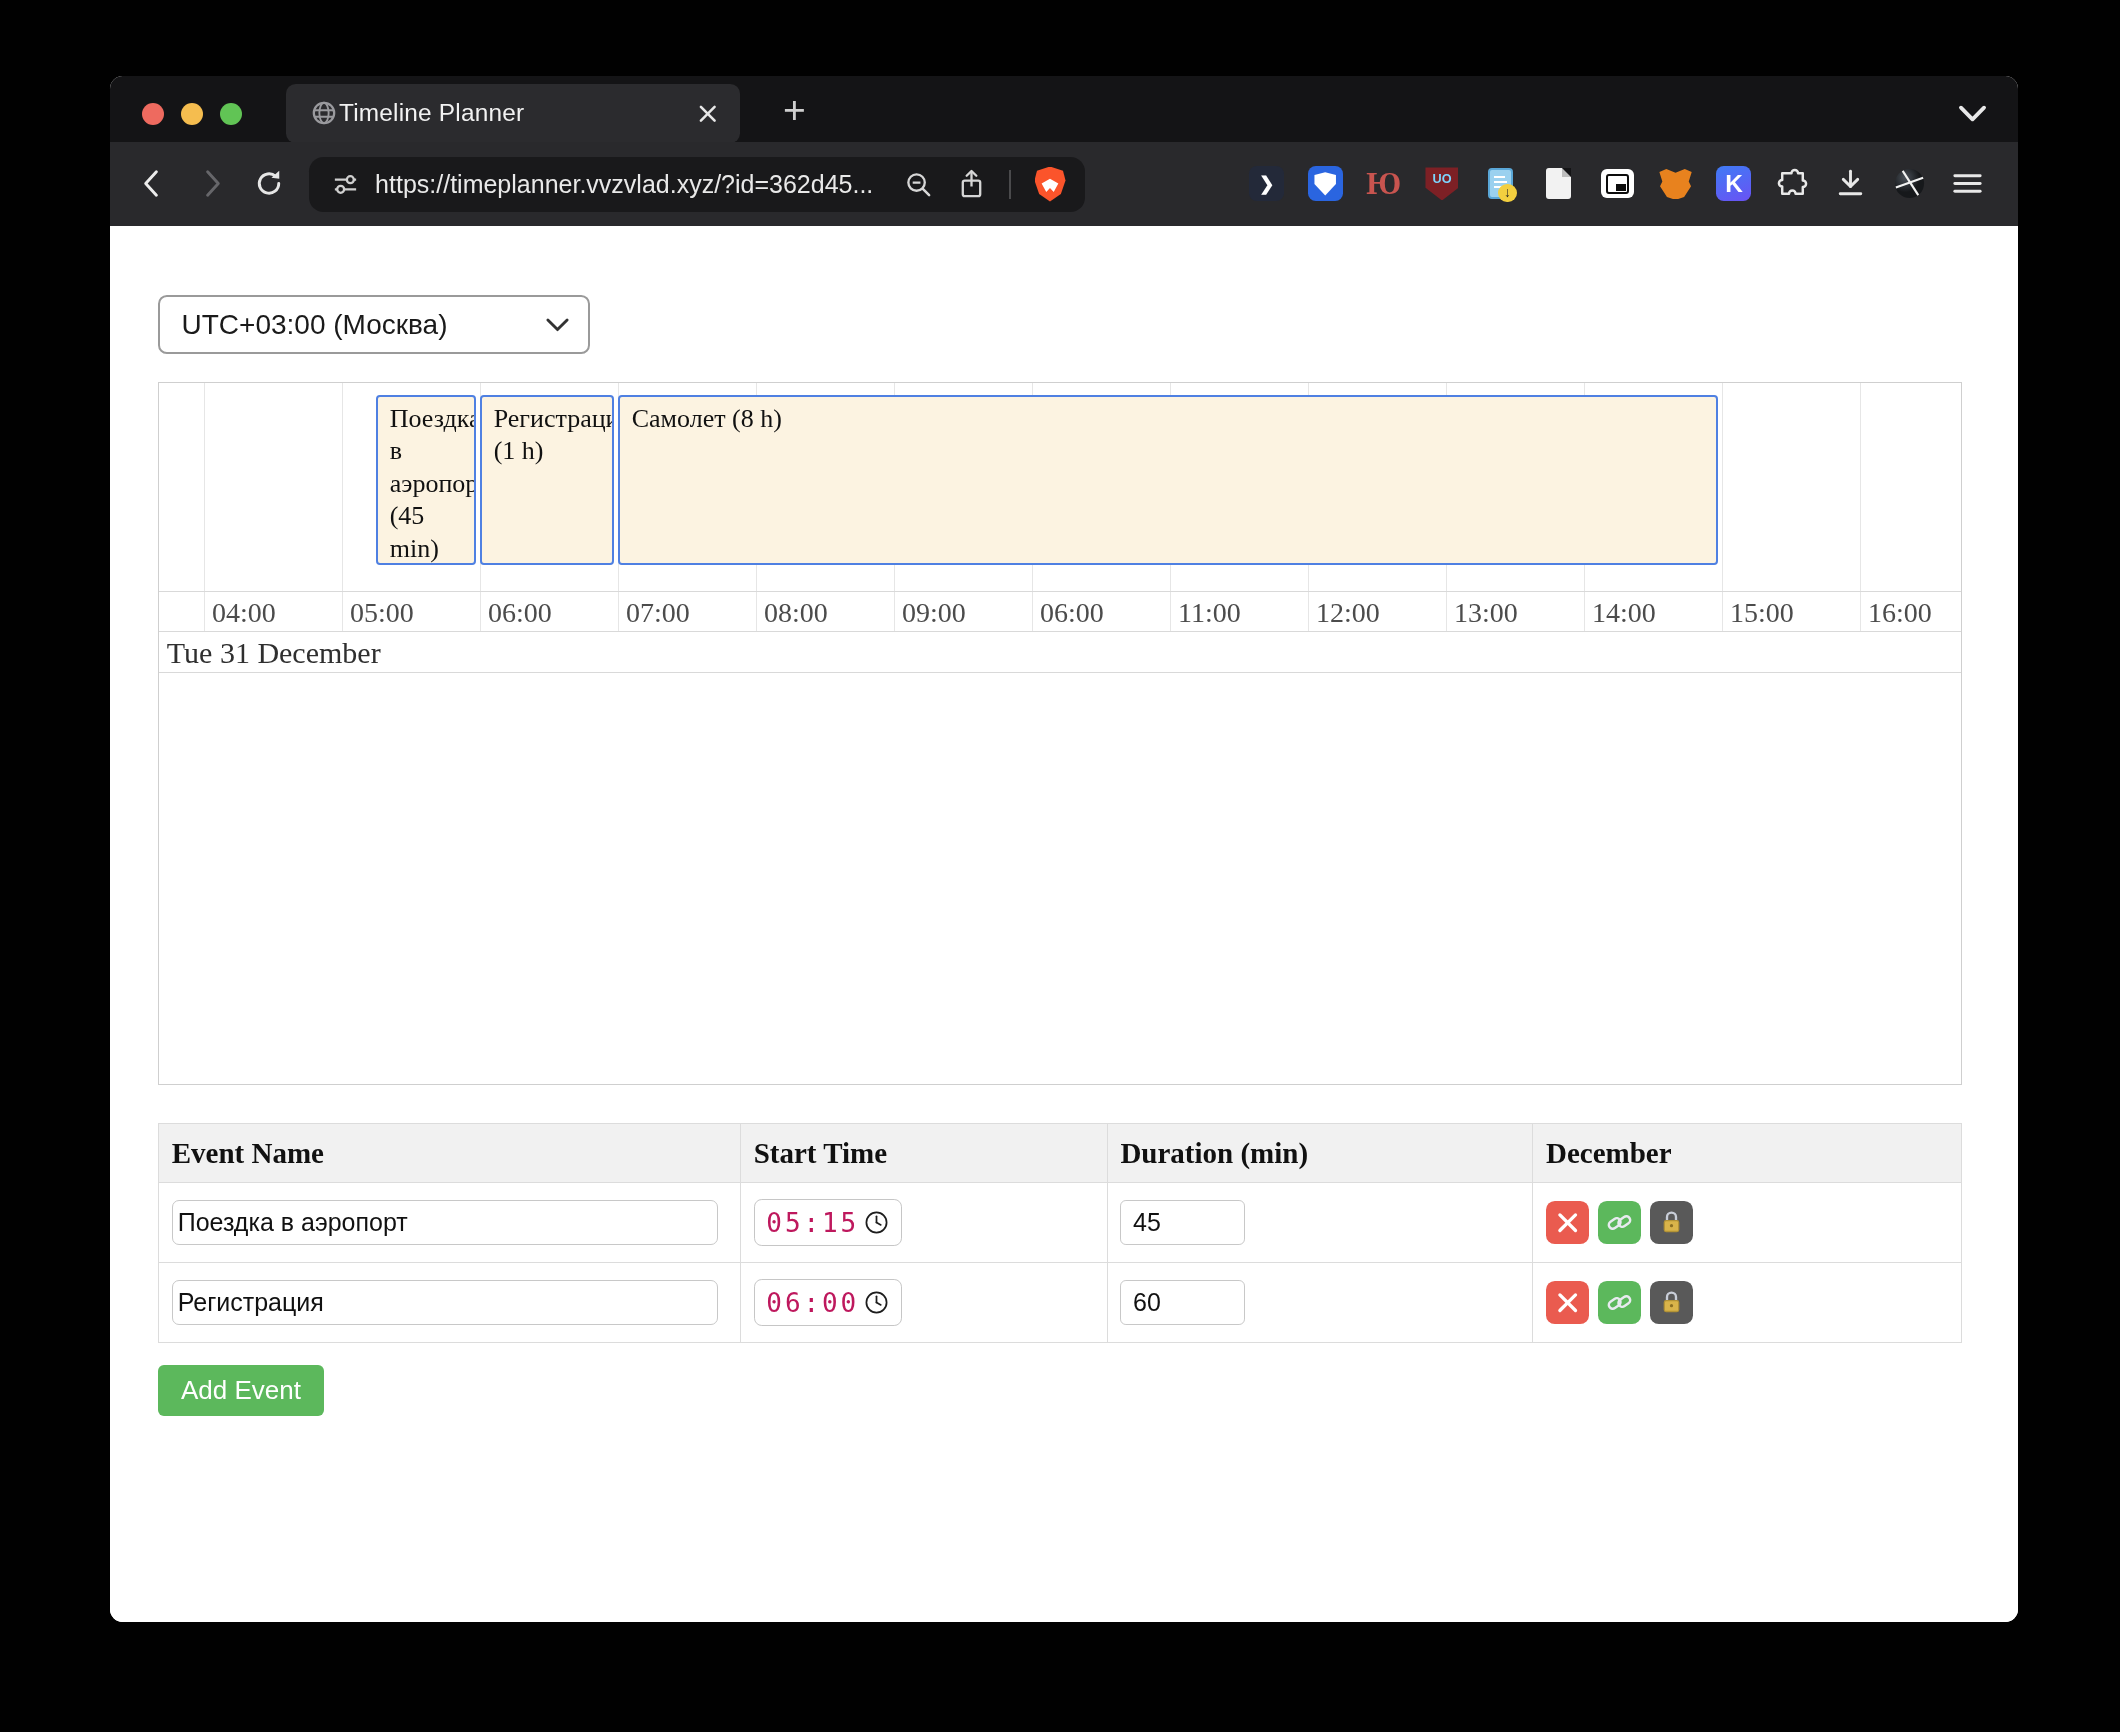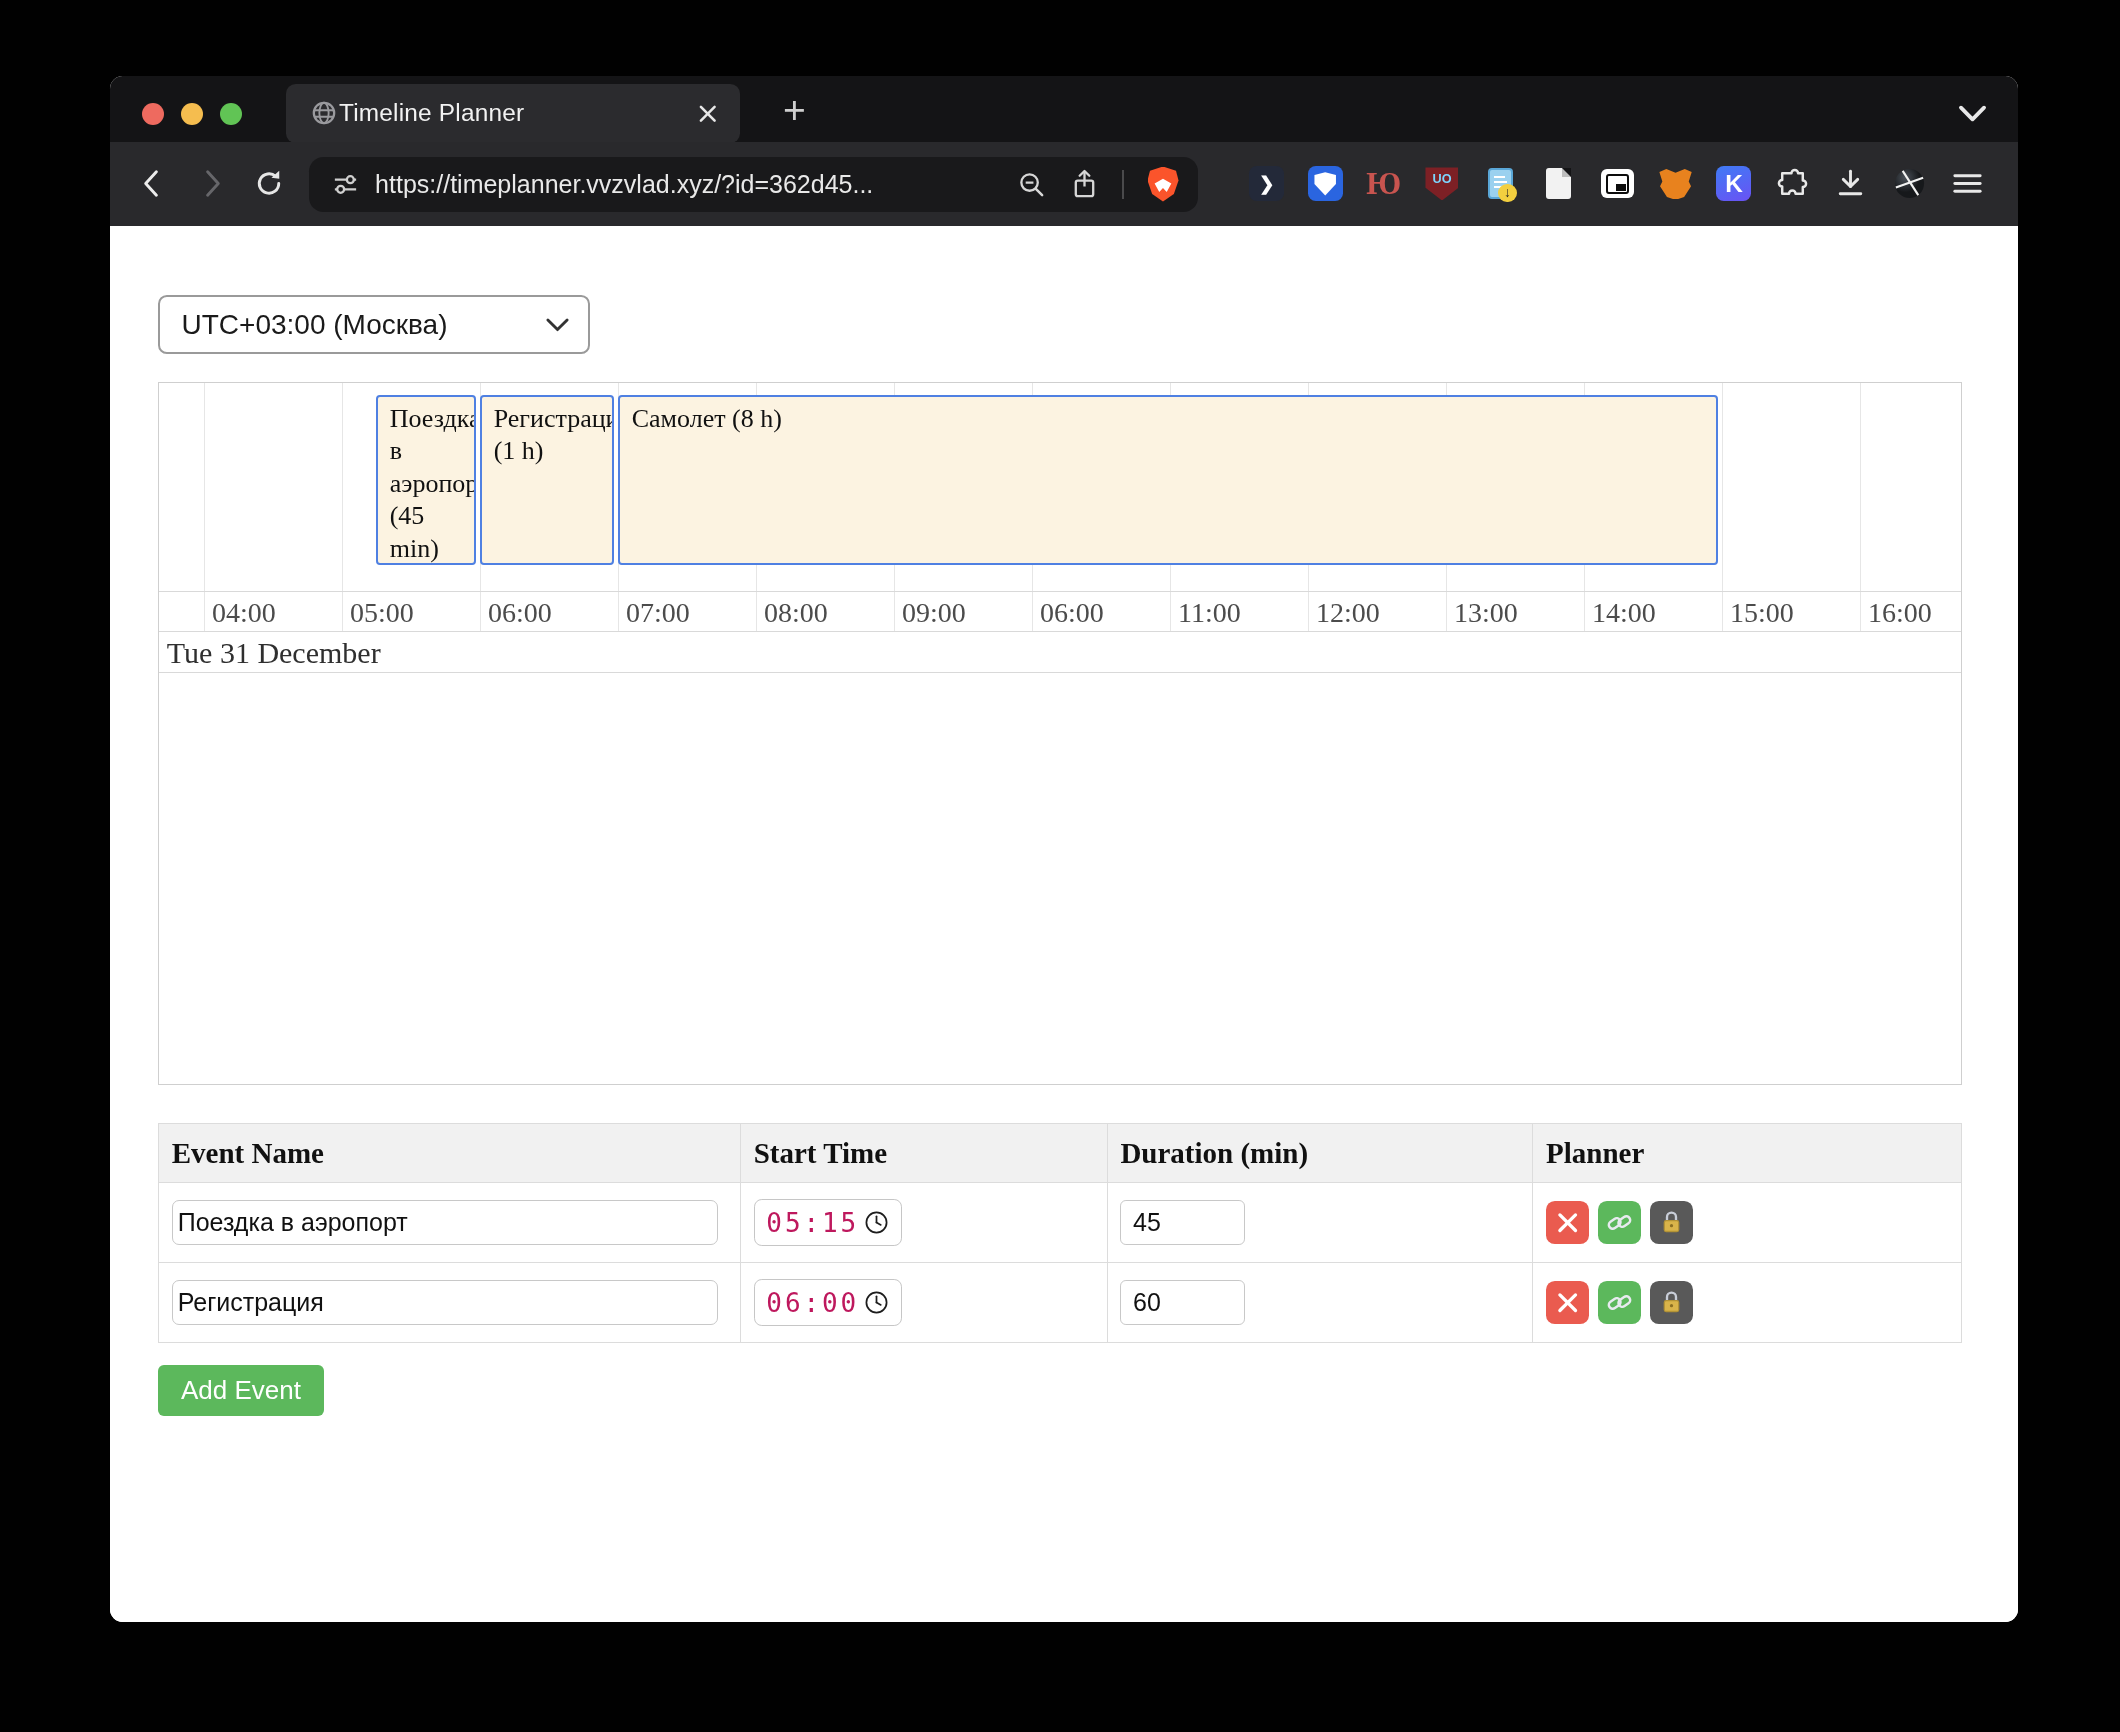--- a/index.html
+++ b/index.html
@@ -18,21 +18,21 @@
   .tab-globe { margin-left:25px; width:26px; height:26px; flex:0 0 auto; }
   .tab-title { margin-left:2px; color:#f2f2f2; font-size:24.4px; letter-spacing:0.2px; }
   .tab-close { margin-left:auto; margin-right:21.5px; width:21.5px; height:21.5px; cursor:default; }
   .newtab { position:absolute; left:663px; top:13.7px; width:43px; height:43px; color:#cfcfcf; font-size:39px;
             line-height:39px; text-align:center; }
   .win-chev { position:absolute; left:1843px; top:25px; width:39px; height:25px; }
 
   
   .navbar { position:absolute; left:0; top:66px; width:100%; height:84px; background:#29292c; }
   .nav-ico { position:absolute; top:24.4px; width:35px; height:35px; }
-  .urlbar { position:absolute; left:199px; top:14.6px; width:889px; height:55px; background:#19191b; border-radius:14.6px;
+  .urlbar { position:absolute; left:199px; top:14.6px; width:776px; height:55px; background:#19191b; border-radius:14.6px;
             display:flex; align-items:center;text-align:right; }
   .tune { margin-left:21.5px; width:29px; height:29px; flex:0 0 auto; }
   .url-text { margin-left:15.6px; color:#e9e9e9; font-size:25px; white-space:nowrap; }
   .url-right { margin-left:auto; display:flex; align-items:center; gap:23.4px; margin-right:19.5px; }
   .sep { width:2px; height:29px; background:#4a4a4c; }
   .lion { width:31px; height:35px; background:#fb542b; position:relative;
           clip-path:polygon(50% 0%,92% 12%,100% 40%,85% 78%,50% 100%,15% 78%,0% 40%,8% 12%); }
   .lion::after { content:""; position:absolute; left:20%; top:30%; width:60%; height:45%; background:#fff;
           clip-path:polygon(50% 10%,95% 40%,70% 95%,50% 70%,30% 95%,5% 40%); }
   .extrow { position:absolute; right:33px; top:24.4px; display:flex; gap:23.4px; align-items:center; }
@@ -280,21 +280,21 @@
         <div class="date-label">Tue 31 December</div>
         <div class="hr-line" style="top:289px"></div>
       </div>
 
       <table class="events">
         <thead>
           <tr>
             <th class="c-name">Event Name</th>
             <th class="c-time">Start Time</th>
             <th class="c-dur">Duration (min)</th>
-            <th class="c-act">Planner</th>
+            <th class="c-act">December</th>
           </tr>
         </thead>
         <tbody id="table-body">
             <tr>
               <td class="c-name"><input class="txt-input" value="Поездка в аэропорт" style=""></td>
               <td class="c-time"><div class="time-box">
                   <span class="time-val">05:15</span>
                   <svg width="25" height="25" viewBox="0 0 26 26">
                     <circle cx="13" cy="13" r="10.5" fill="none" stroke="#1d1d1d" stroke-width="1.8"></circle>
                     <line x1="13" y1="13" x2="13" y2="6.5" stroke="#1d1d1d" stroke-width="1.8" stroke-linecap="round"></line>

